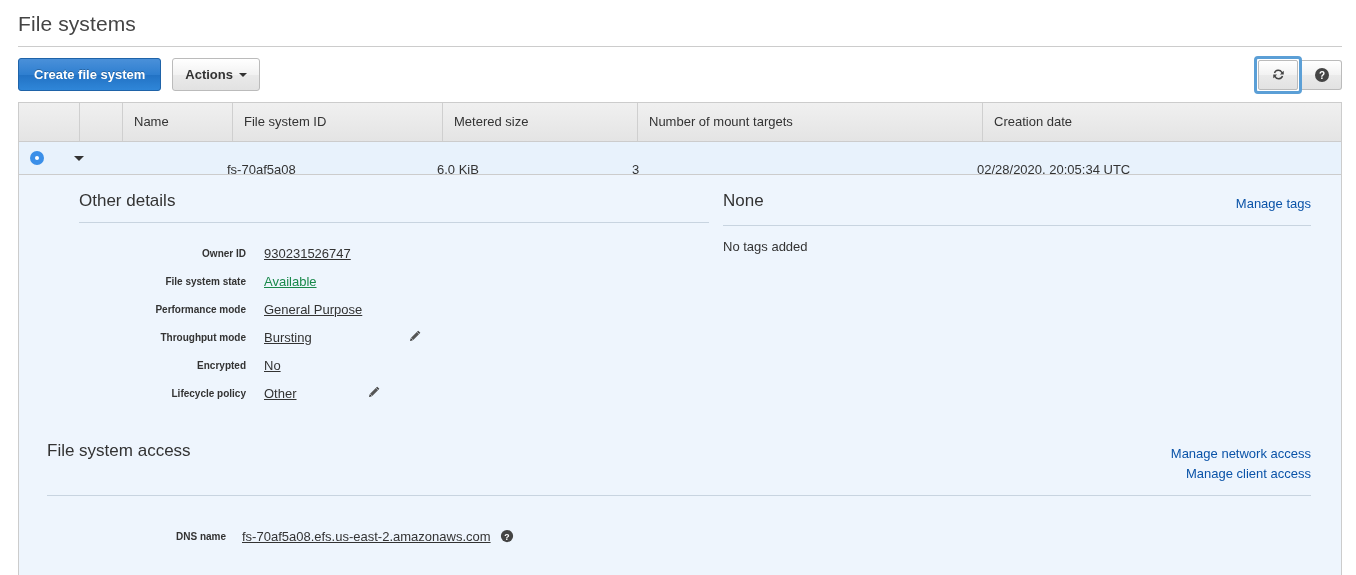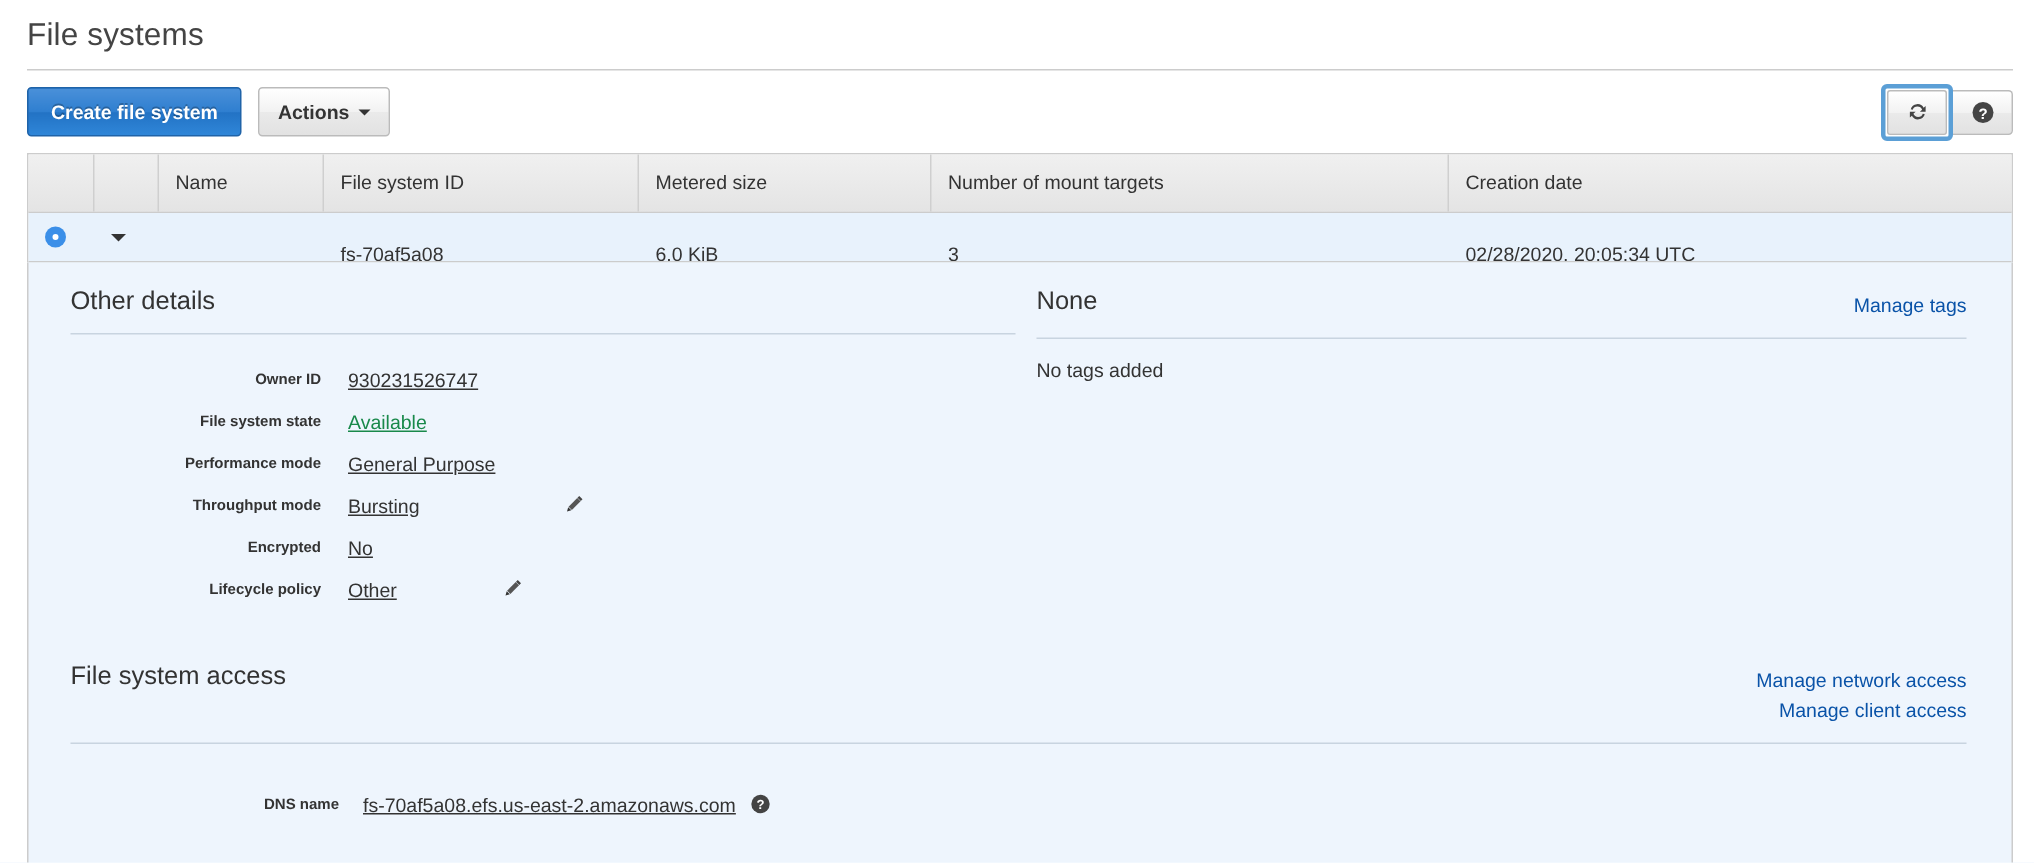--- a/index.html
+++ b/index.html
@@ -107,20 +107,21 @@
     margin: 0 14px 0 18px;
     border: 1px solid #cccccc;
     border-bottom: none;
   }
   .thead {
     display: flex;
     background: linear-gradient(to bottom, #f0f0f0 0%, #e4e4e4 100%);
     height: 38px;
     align-items: center;
     border-bottom: 1px solid #cccccc;
+    padding-left: 17px;
   }
   .th {
     font-size: 13px;
     color: #333333;
     padding: 0 11px;
     height: 38px;
     line-height: 38px;
     box-sizing: border-box;
     border-right: 1px solid #cfcfcf;
     overflow: hidden;
@@ -184,20 +185,21 @@
     margin: 0 14px 0 18px;
     background: #eef5fd;
     border: 1px solid #cccccc;
     border-top: none;
     padding: 0 0 10px 0;
     height: 409px;
     box-sizing: border-box;
   }
   .detail-cols {
     display: flex;
+    margin-left: 32px;
   }
   .col-left  { width: 658px; padding: 16px 0 0 28px; box-sizing: border-box; }
   .col-right { flex: 1; padding: 16px 30px 0 14px; box-sizing: border-box; }
 
   .sec-head {
     display: flex;
     align-items: flex-start;
     justify-content: space-between;
   }
   .sec-title {

